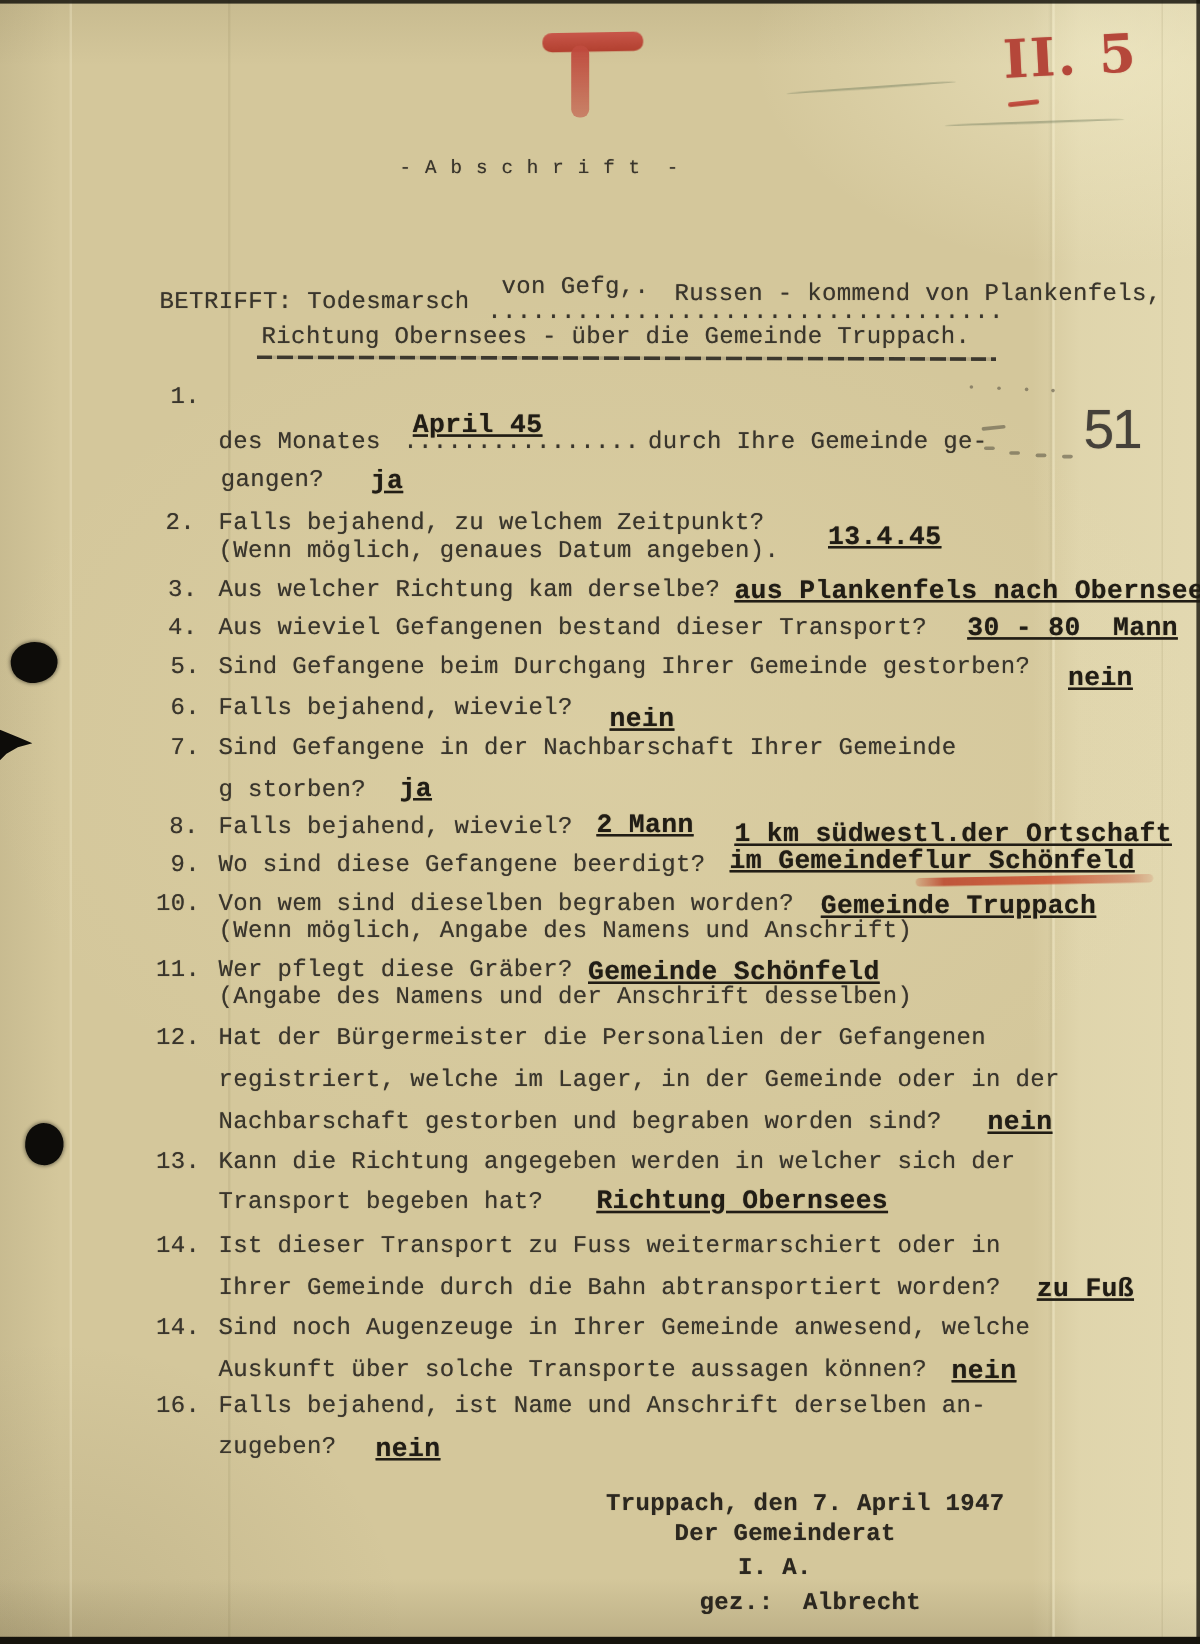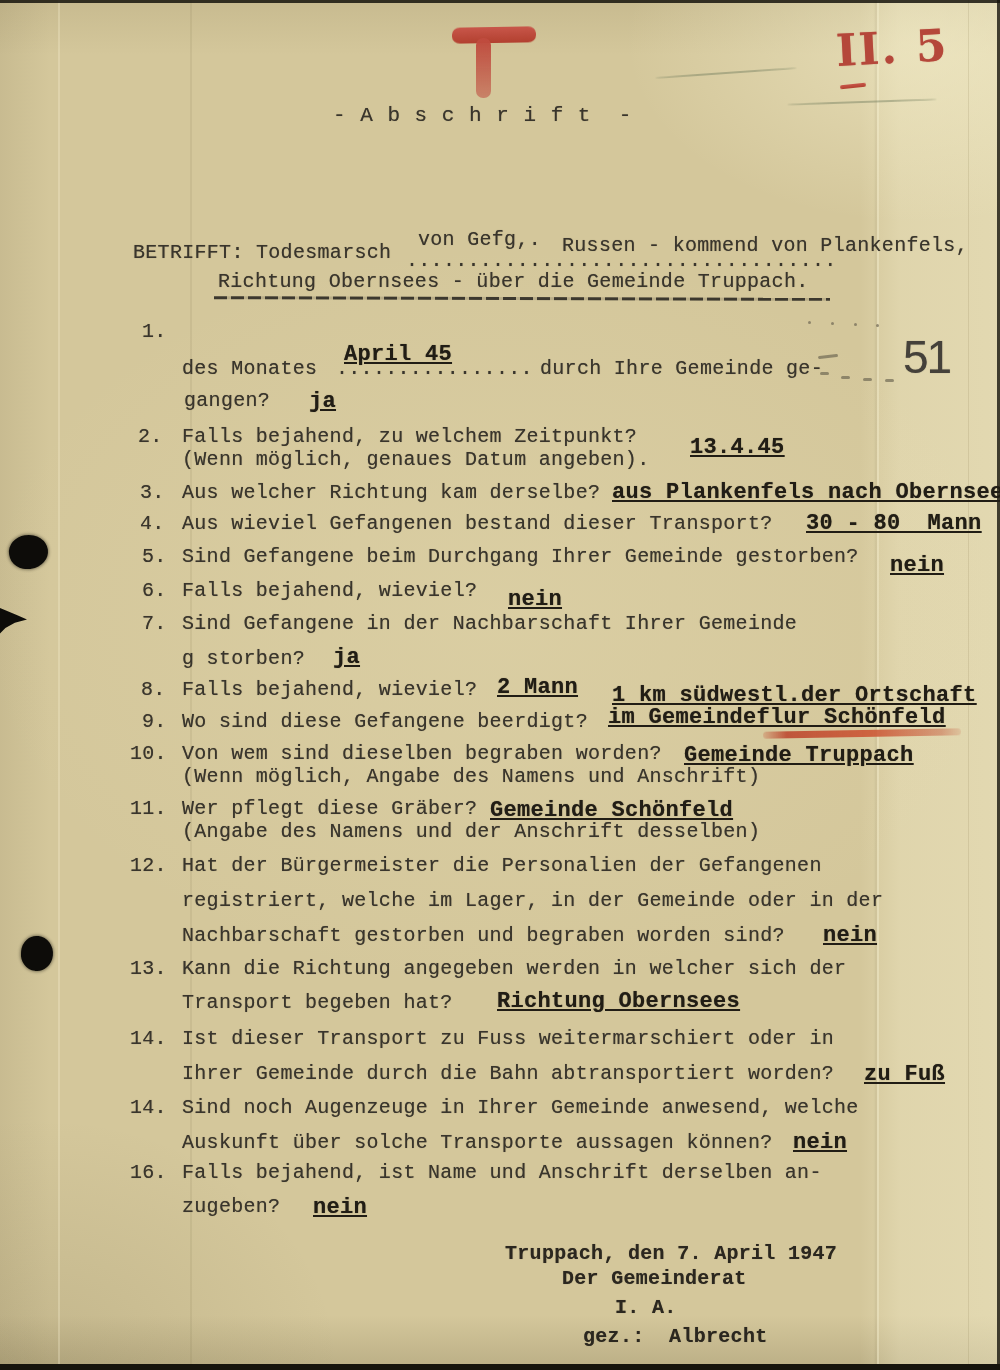--- a/index.html
+++ b/index.html
@@ -8,21 +8,21 @@
     background:
       radial-gradient(ellipse 420px 260px at 92% 3%, rgba(244,238,203,.55), rgba(244,238,203,0) 70%),
       radial-gradient(ellipse 500px 420px at 4% 100%, rgba(92,80,48,.14), rgba(92,80,48,0) 60%),
       radial-gradient(ellipse 700px 500px at 50% 45%, rgba(236,226,185,.25), rgba(236,226,185,0) 75%),
       linear-gradient(90deg, rgba(94,82,52,.10), rgba(94,82,52,0) 5%, rgba(94,82,52,0) 86%, rgba(250,245,212,.30) 90%, rgba(250,245,212,.38) 100%),
       linear-gradient(180deg, rgba(110,96,60,.12), rgba(110,96,60,0) 4%, rgba(110,96,60,0) 96%, rgba(70,60,34,.18) 100%),
       #d4c79b;}
   .t{position:absolute;font-size:20px;line-height:1.12;color:#39352c;white-space:pre;
      letter-spacing:.3px;text-shadow:0 0 .7px rgba(56,50,40,.6);}
   .ans{font-weight:bold;font-size:22px;color:#211d15;text-shadow:0 0 .8px rgba(28,23,14,.65);text-decoration:underline;}
-  .title{font-size:21px;letter-spacing:1px;}
+  .title{font-size:16px;letter-spacing:1px;margin-top:28px;}
   .foot{font-weight:bold;color:#2b271f;}
   .folio{position:absolute;font-family:"Liberation Sans",sans-serif;font-size:46px;
      letter-spacing:-2px;color:#45413a;text-shadow:0 0 1px rgba(64,60,50,.45);}
   .archive{position:absolute;font-family:"DejaVu Serif",serif;font-weight:bold;
      font-size:44px;color:#b5473a;transform:rotate(-3deg);letter-spacing:2px;
      text-shadow:0 0 1px rgba(181,71,58,.6);white-space:pre;}
   .vline{position:absolute;top:0;height:100%;pointer-events:none;}
   .edge{position:absolute;background:#16140d;}
   .hole{position:absolute;background:#0d0c09;border-radius:48% 52% 50% 50%;
      box-shadow:0 0 3px 1px rgba(25,22,14,.45);}

